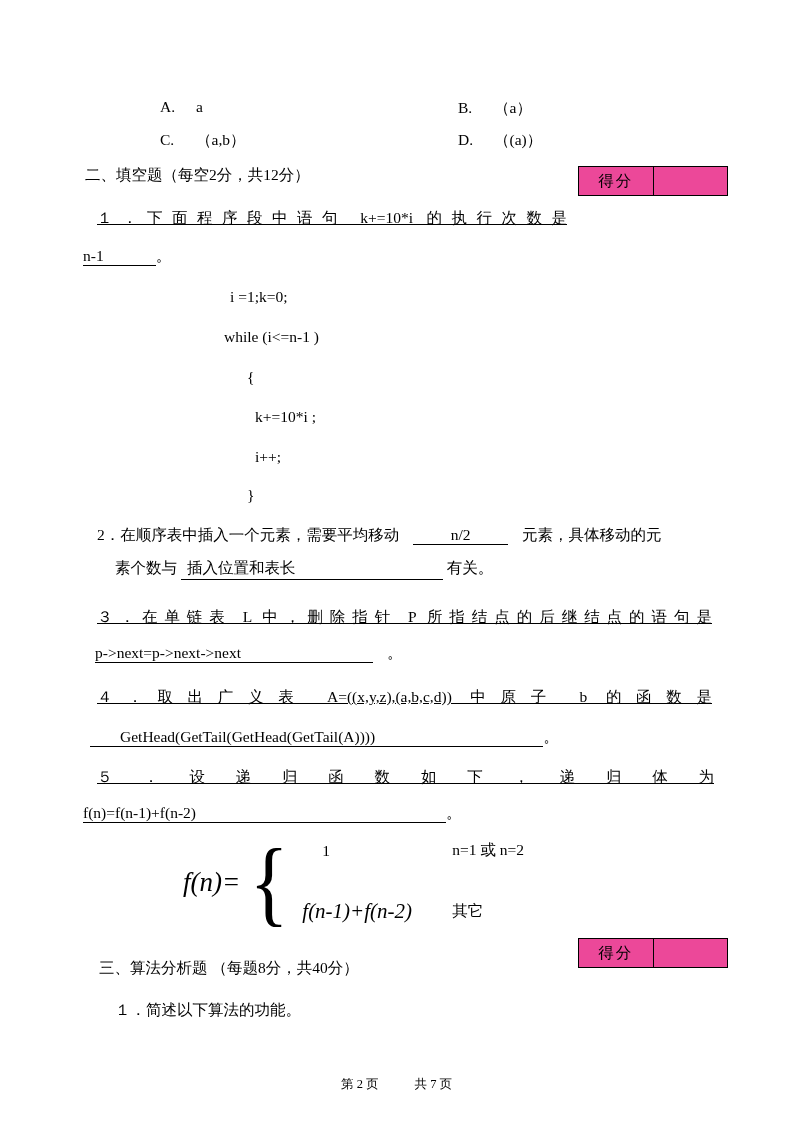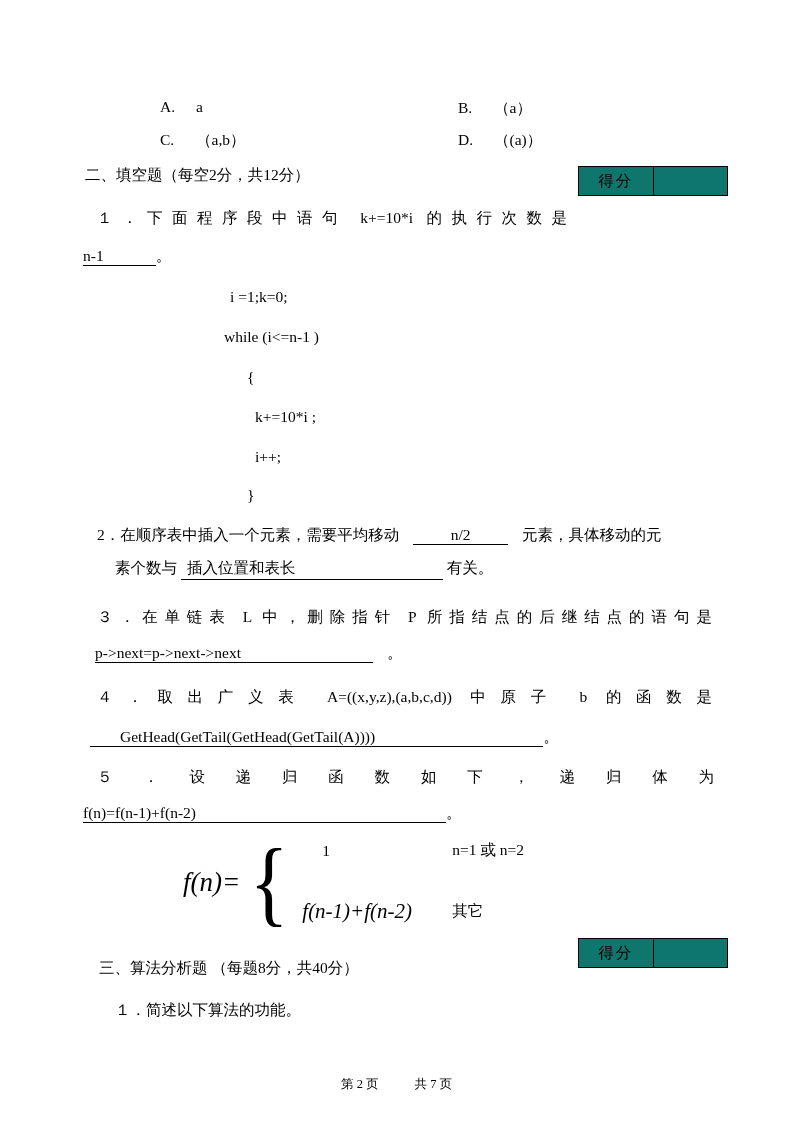--- a/index.html
+++ b/index.html
@@ -6,26 +6,26 @@
   html,body { background:#ffffff; }
   body {
     width:793px; height:1122px;
     position:relative;
     font-family:"Liberation Serif", serif;
     color:#000;
     font-size:15.5px;
     overflow:hidden;
   }
   .abs { position:absolute; white-space:nowrap; }
-  .justify { white-space:normal; text-align:justify; text-align-last:justify; }
+  .justify { white-space:normal; text-align:justify; text-align-last:justify;text-decoration:underline; }
   .u { border-bottom:1px solid #000; display:inline-block; }
   .opt-label { display:inline-block; min-width:36px; }
 
   
-  .score-box { display:flex; width:150px; height:30px; border:1.5px solid #000; background:#0f766e; }
+  .score-box { display:flex; width:150px; height:30px; border:1.5px solid #000; background:#ec4899; }
   .score-cell { flex:1; display:flex; align-items:center; justify-content:center; font-size:15.5px; }
   .score-cell.label { border-right:1.5px solid #000; letter-spacing:2px; }
 
   
   .code-line { font-family:"Liberation Serif", serif; font-size:15.5px; }
 
   
   .formula { display:flex; align-items:center; }
   .f-lhs { font-style:italic; font-size:27px; margin-right:6px; }
   .f-brace { font-size:96px; font-weight:400; line-height:90px; height:92px; display:flex; align-items:center; transform:scaleX(0.85); }

